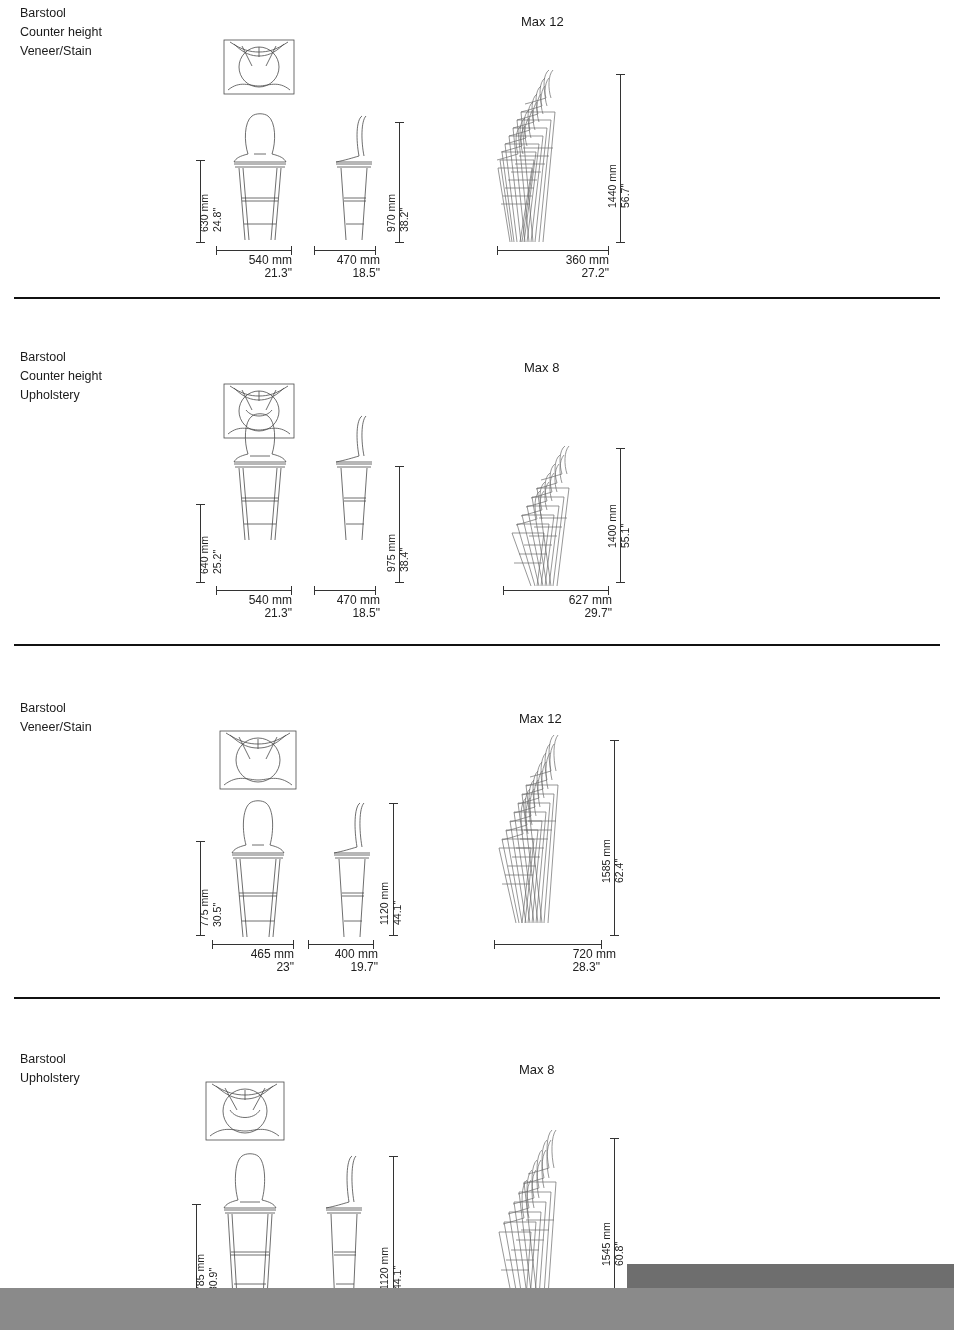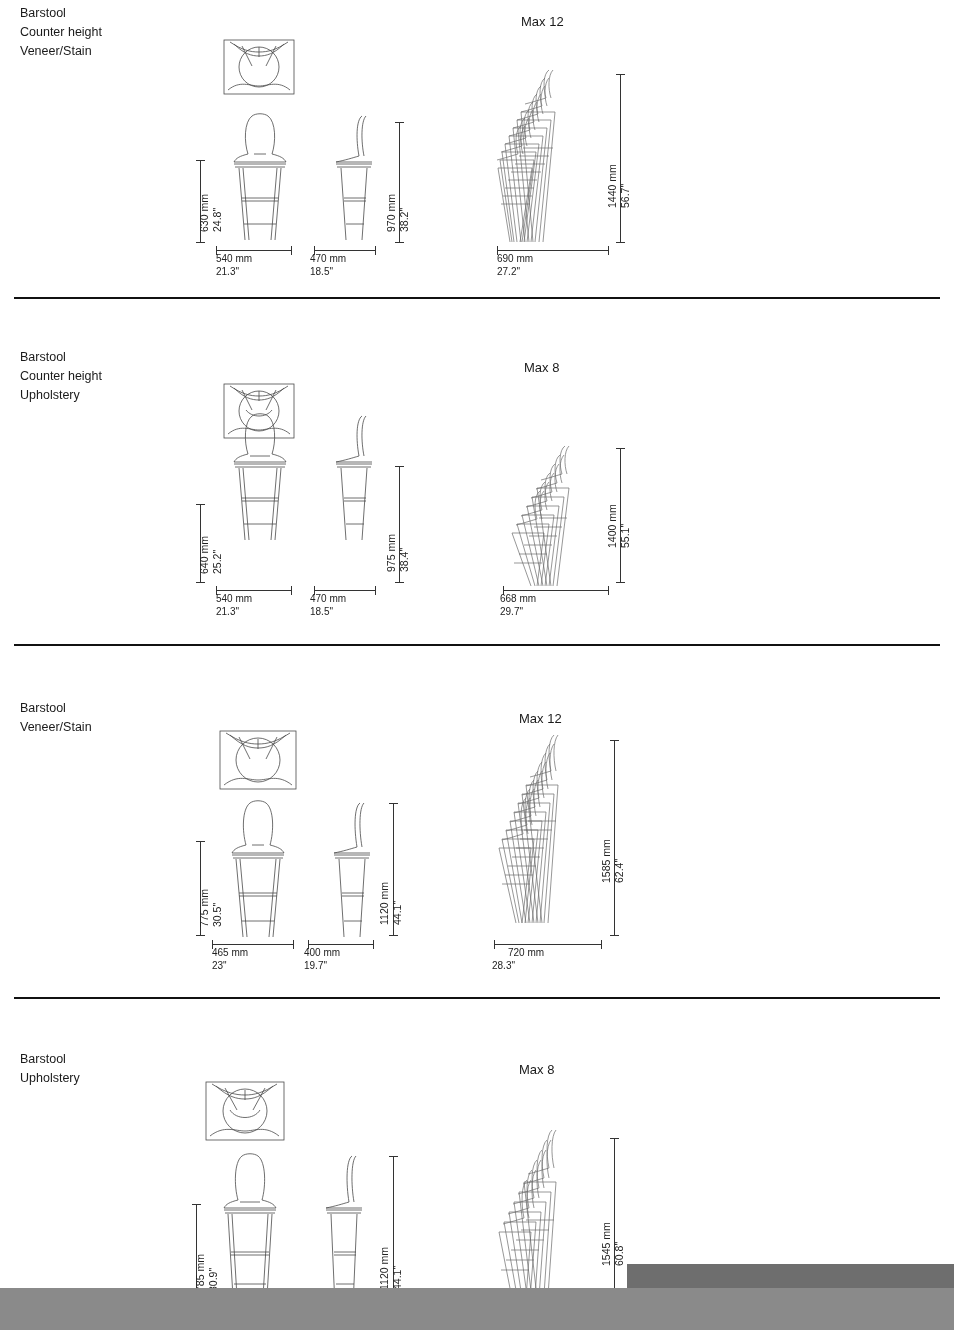--- a/index.html
+++ b/index.html
@@ -51,23 +51,23 @@
   .dim-v {
     position: absolute;
     font-size: 10.5px;
     color: #222;
     transform: rotate(-90deg);
     transform-origin: left top;
     white-space: nowrap;
   }
   .dim-h {
     position: absolute;
-    font-size: 10px;
+    font-size: 12px;
     color: #222;
-    text-align: left;
+    text-align: right;
     white-space: nowrap;
   }
   
   .vline {
     position: absolute;
     width: 1px;
     background: #333;
   }
   .hline {
     position: absolute;
@@ -236,21 +236,21 @@
 
     <div class="hline" style="left:314px;top:250px;width:62px;"></div>
     <div class="tick-v" style="left:314px;top:246px;"></div>
     <div class="tick-v" style="left:375px;top:246px;"></div>
     <div class="dim-h" style="left:310px;top:253px;width:70px;">470 mm</div>
     <div class="dim-h" style="left:310px;top:266px;width:70px;">18.5"</div>
 
     <div class="hline" style="left:497px;top:250px;width:112px;"></div>
     <div class="tick-v" style="left:497px;top:246px;"></div>
     <div class="tick-v" style="left:608px;top:246px;"></div>
-    <div class="dim-h" style="left:497px;top:253px;width:112px;">690 mm</div>
+    <div class="dim-h" style="left:497px;top:253px;width:112px;">360 mm</div>
     <div class="dim-h" style="left:497px;top:266px;width:112px;">27.2"</div>
 
     <div class="rule" style="top:297px;"></div>
   </div>
 
   <div class="section" style="top:344px;height:304px;">
 
     <div class="labels" style="top:4px;">Barstool
 Counter height
 Upholstery</div>
@@ -365,21 +365,21 @@
 
     <div class="hline" style="left:314px;top:246px;width:62px;"></div>
     <div class="tick-v" style="left:314px;top:242px;"></div>
     <div class="tick-v" style="left:375px;top:242px;"></div>
     <div class="dim-h" style="left:310px;top:249px;width:70px;">470 mm</div>
     <div class="dim-h" style="left:310px;top:262px;width:70px;">18.5"</div>
 
     <div class="hline" style="left:503px;top:246px;width:106px;"></div>
     <div class="tick-v" style="left:503px;top:242px;"></div>
     <div class="tick-v" style="left:608px;top:242px;"></div>
-    <div class="dim-h" style="left:500px;top:249px;width:112px;">668 mm</div>
+    <div class="dim-h" style="left:500px;top:249px;width:112px;">627 mm</div>
     <div class="dim-h" style="left:500px;top:262px;width:112px;">29.7"</div>
 
     <div class="rule" style="top:300px;"></div>
   </div>
 
   <div class="section" style="top:695px;height:305px;">
 
     <div class="labels" style="top:4px;">Barstool
 Veneer/Stain</div>
     <div class="maxlabel" style="left:519px;top:16px;">Max 12</div>

